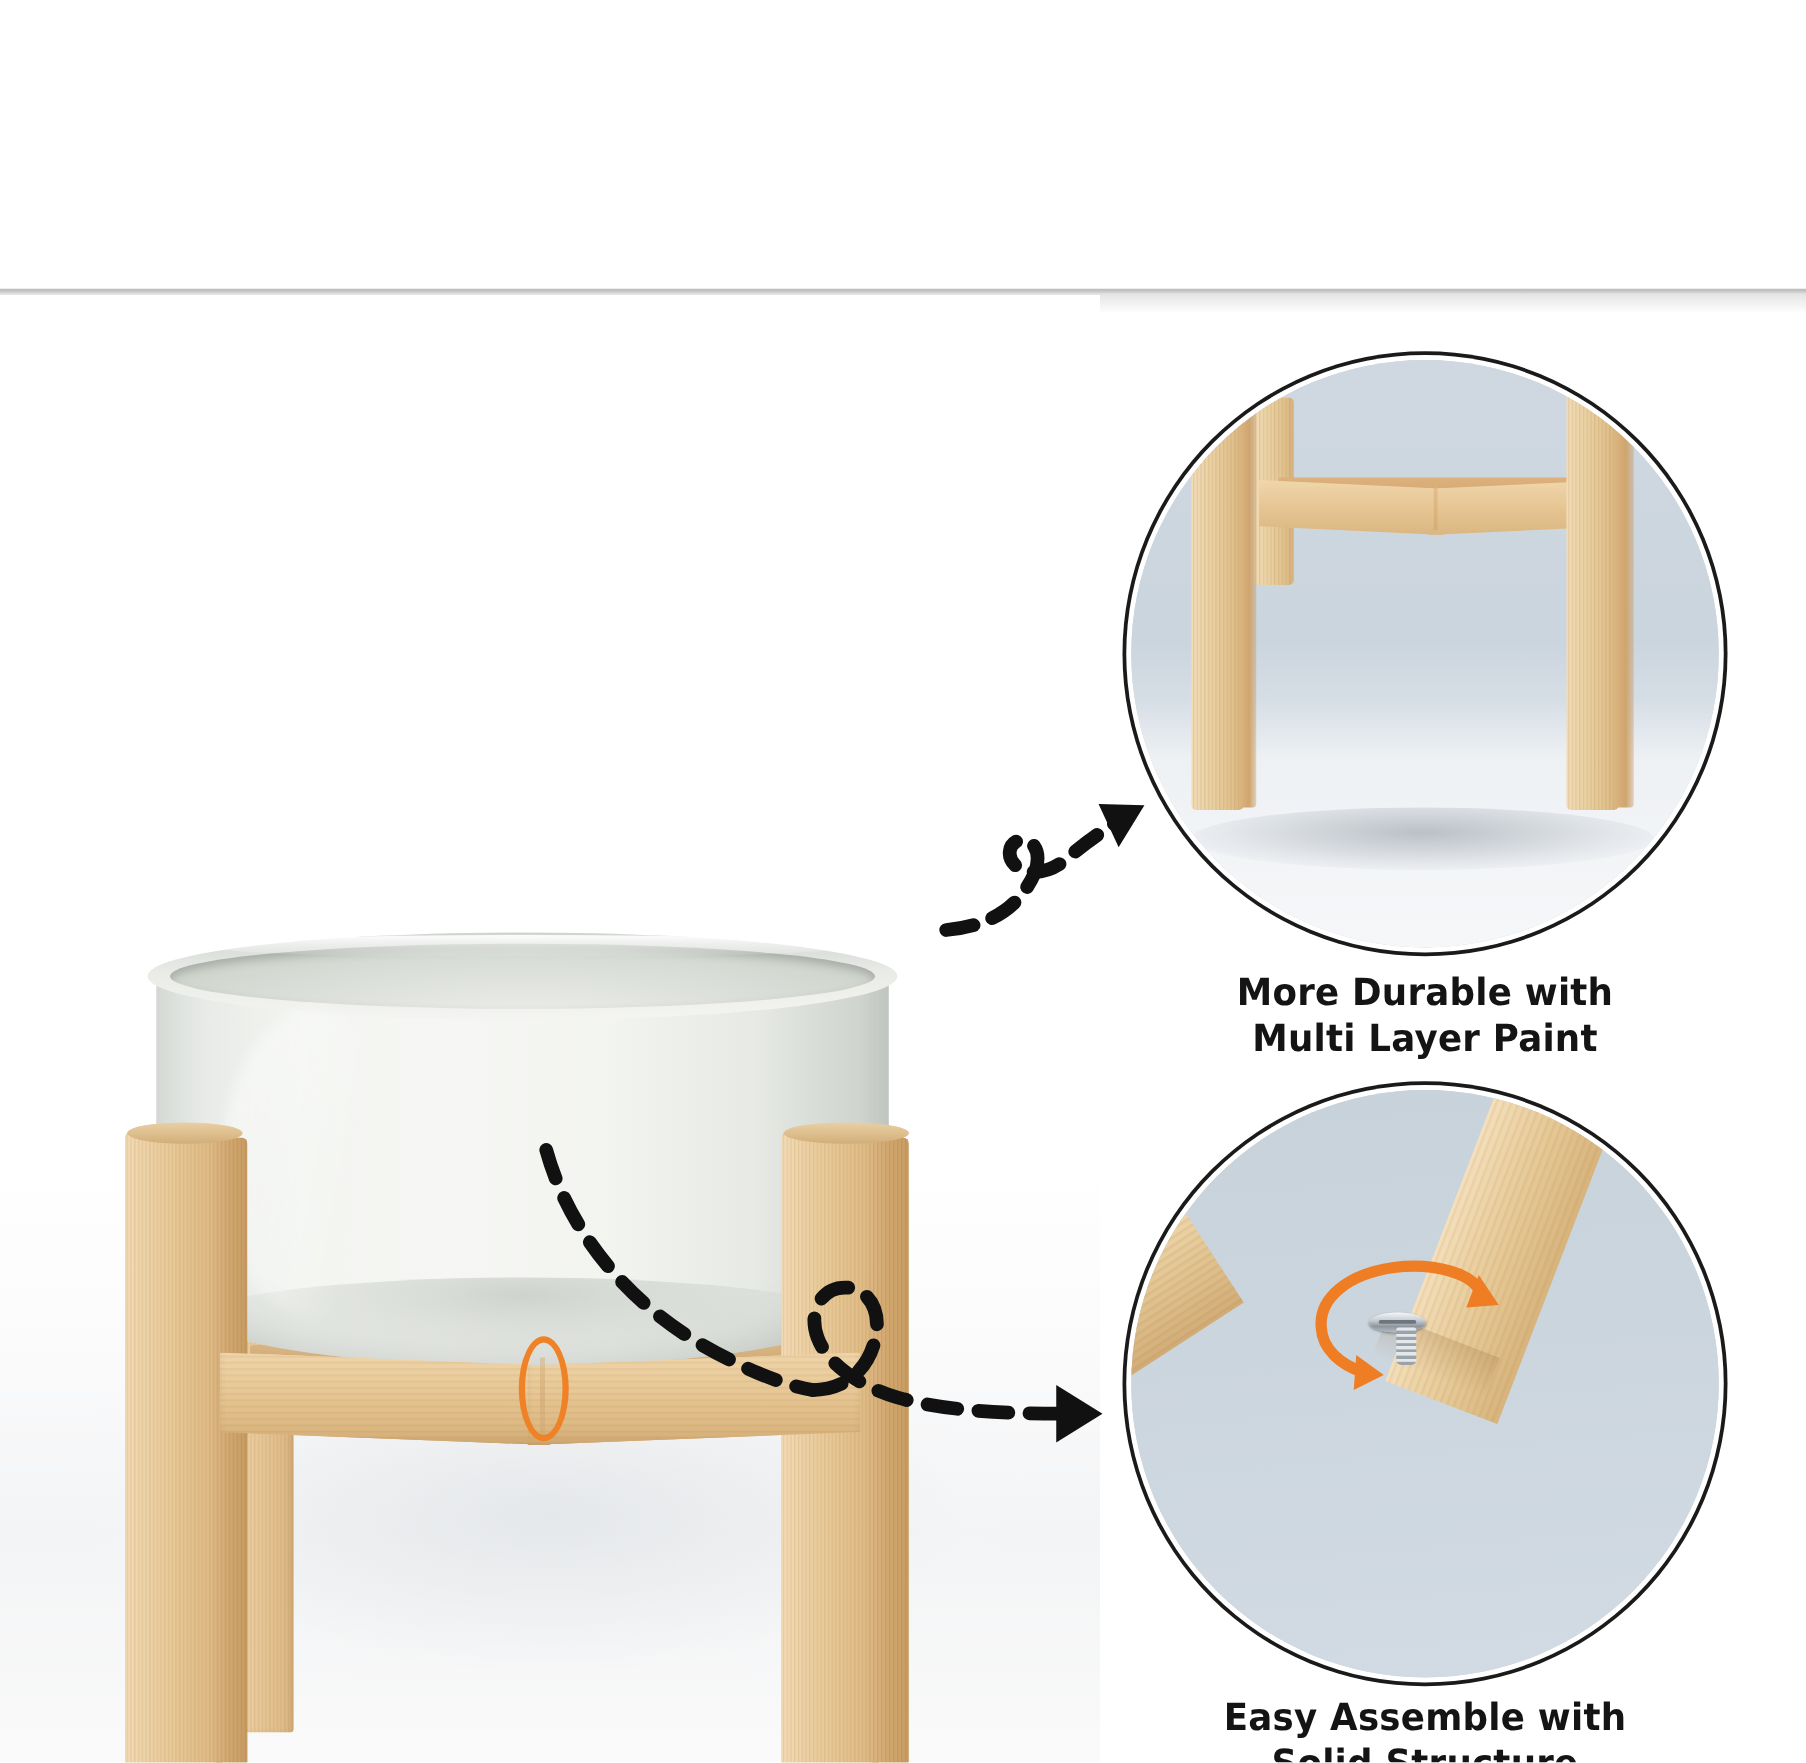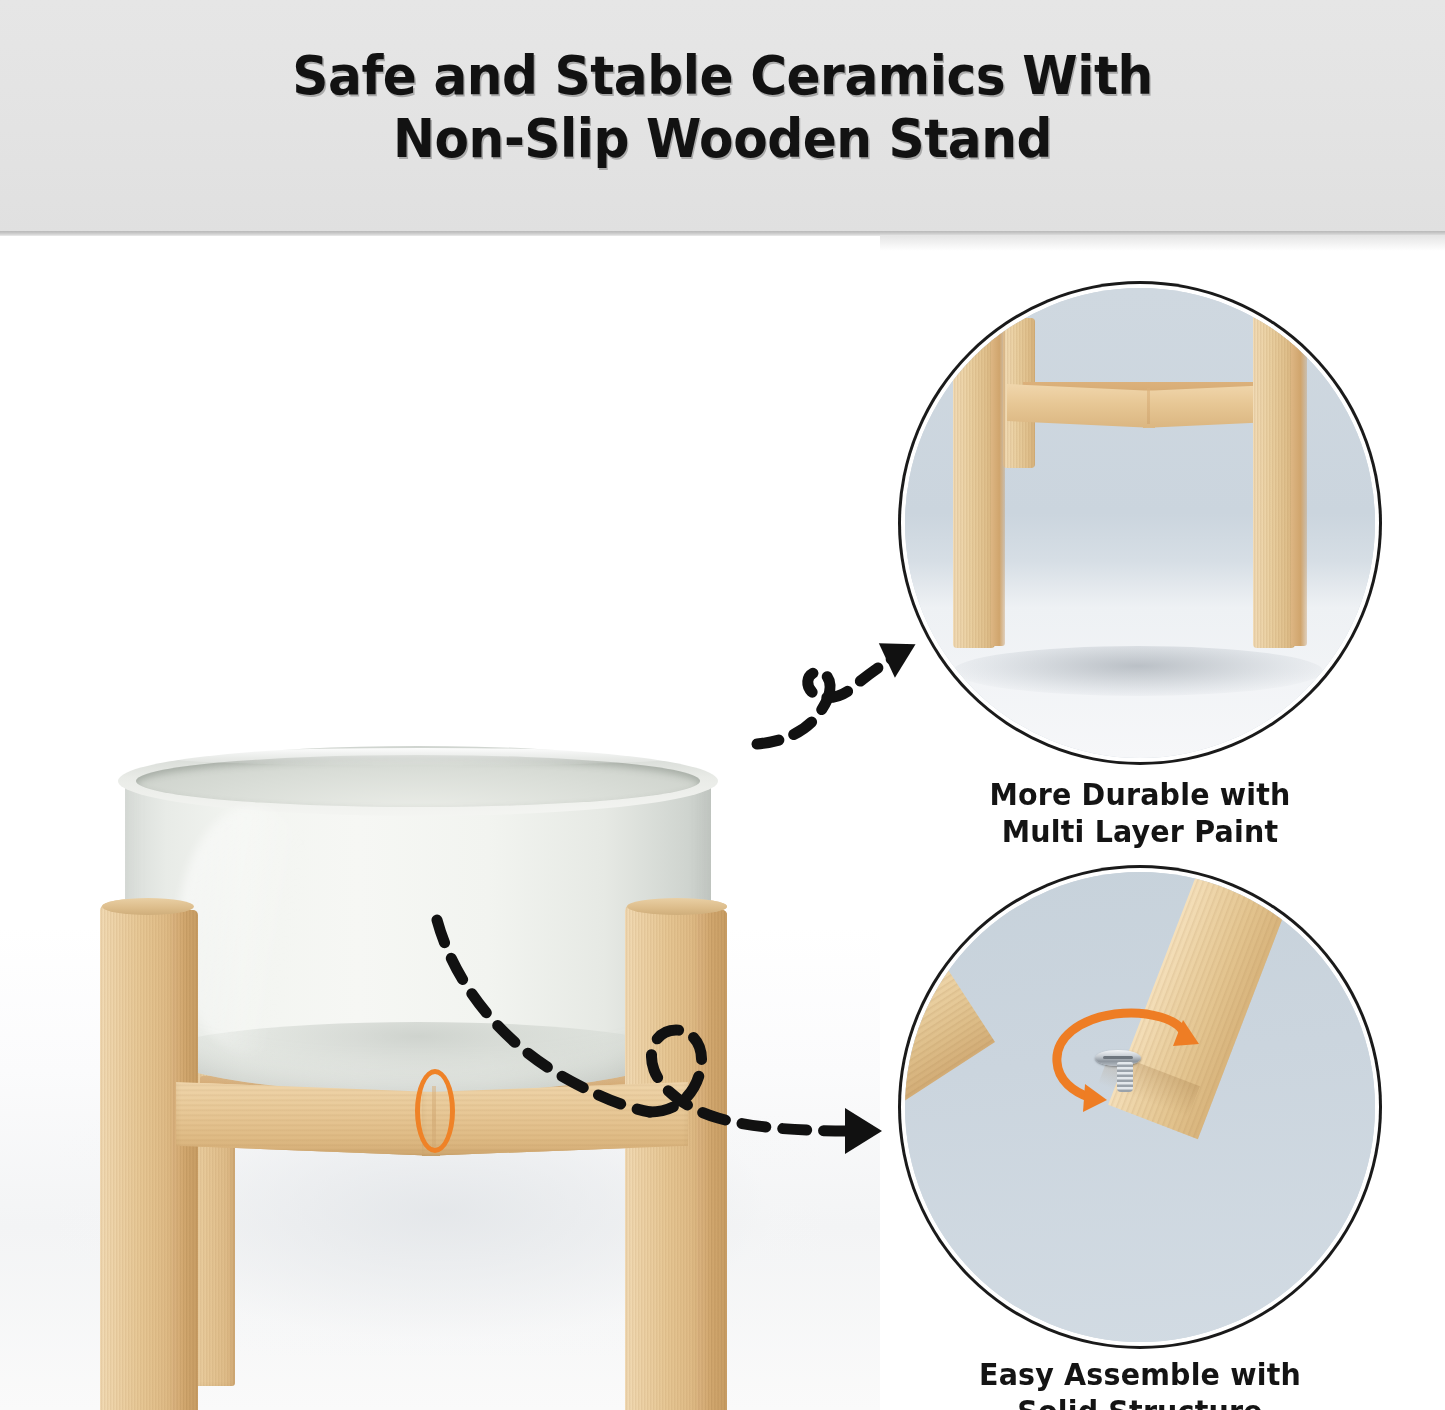--- a/index.html
+++ b/index.html
@@ -228,24 +228,20 @@
   }
 
   
   .anno{ position:absolute; left:0; top:0; width:1445px; height:1410px; pointer-events:none; }
 </style>
 </head>
 <body>
 
 <div id="page">
 
-  <div class="header">
-    <div class="title">Safe and Stable Ceramics With
-Non-Slip Wooden Stand</div>
-  </div>
   <div class="header-rule"></div>
   <div class="header-rule-shadow"></div>
 
   <div class="stage">
     <div class="floor"></div>
     <div class="floor-wash"></div>
 
     <div class="stand">
 
       <div class="leg" style="left:95px; top:30px; width:60px; height:470px; opacity:.97;"></div>

